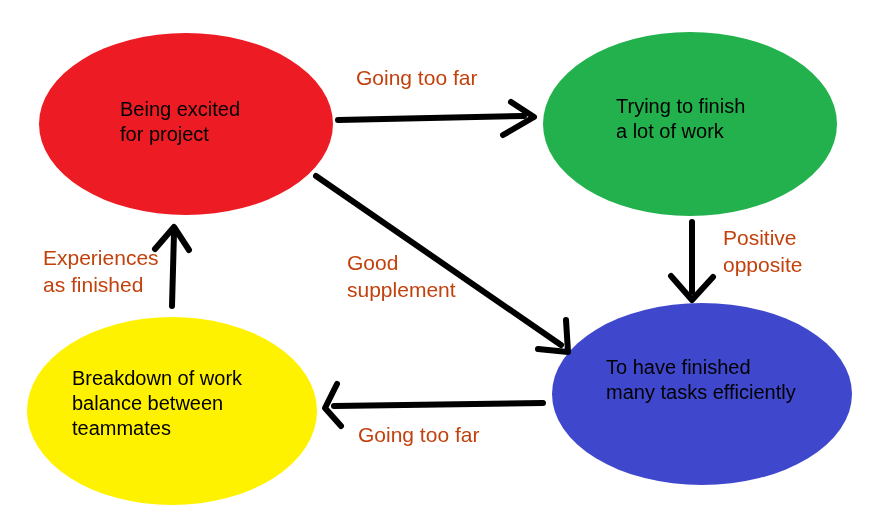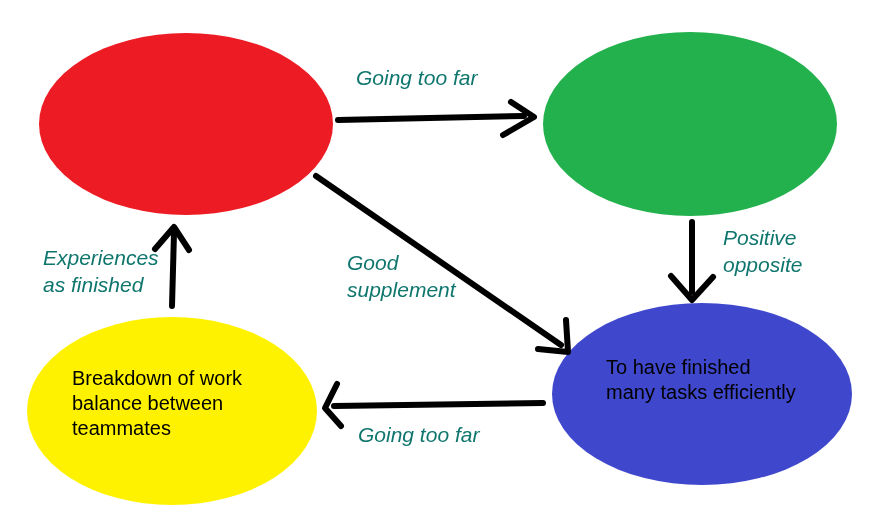--- a/index.html
+++ b/index.html
@@ -17,23 +17,22 @@
     position: absolute;
     font-size: 20px;
     line-height: 25px;
     white-space: pre-line;
     color: #000000;
   }
   .edge-label {
     position: absolute;
     font-size: 21px;
     line-height: 27px;
-    font-style: italic;
     white-space: pre-line;
-    color: #0f766e;
+    color: #c2410c;
   }
 </style>
 </head>
 <body>
 
 <div class="canvas">
 
   <svg width="870" height="525" viewBox="0 0 870 525">
 
     <ellipse cx="186" cy="124" rx="147" ry="91" fill="#ED1C24"></ellipse>
@@ -53,20 +52,24 @@
       <path d="M566 320 L568 352 L538 349"></path>
 
       <path d="M543 403 L334 406"></path>
       <path d="M337 384 L325 408 L341 426"></path>
 
       <path d="M172 306 L174 233"></path>
       <path d="M155 249 L174 227 L189 250"></path>
     </g>
   </svg>
 
+  <div class="node-label" style="left:120px; top:97px;">Being excited
+for project</div>
+  <div class="node-label" style="left:616px; top:94px;">Trying to finish
+a lot of work</div>
   <div class="node-label" style="left:606px; top:355px;">To have finished
 many tasks efficiently</div>
   <div class="node-label" style="left:72px; top:366px;">Breakdown of work
 balance between
 teammates</div>
 
   <div class="edge-label" style="left:356px; top:64px;">Going too far</div>
   <div class="edge-label" style="left:723px; top:224px;">Positive
 opposite</div>
   <div class="edge-label" style="left:347px; top:249px;">Good

